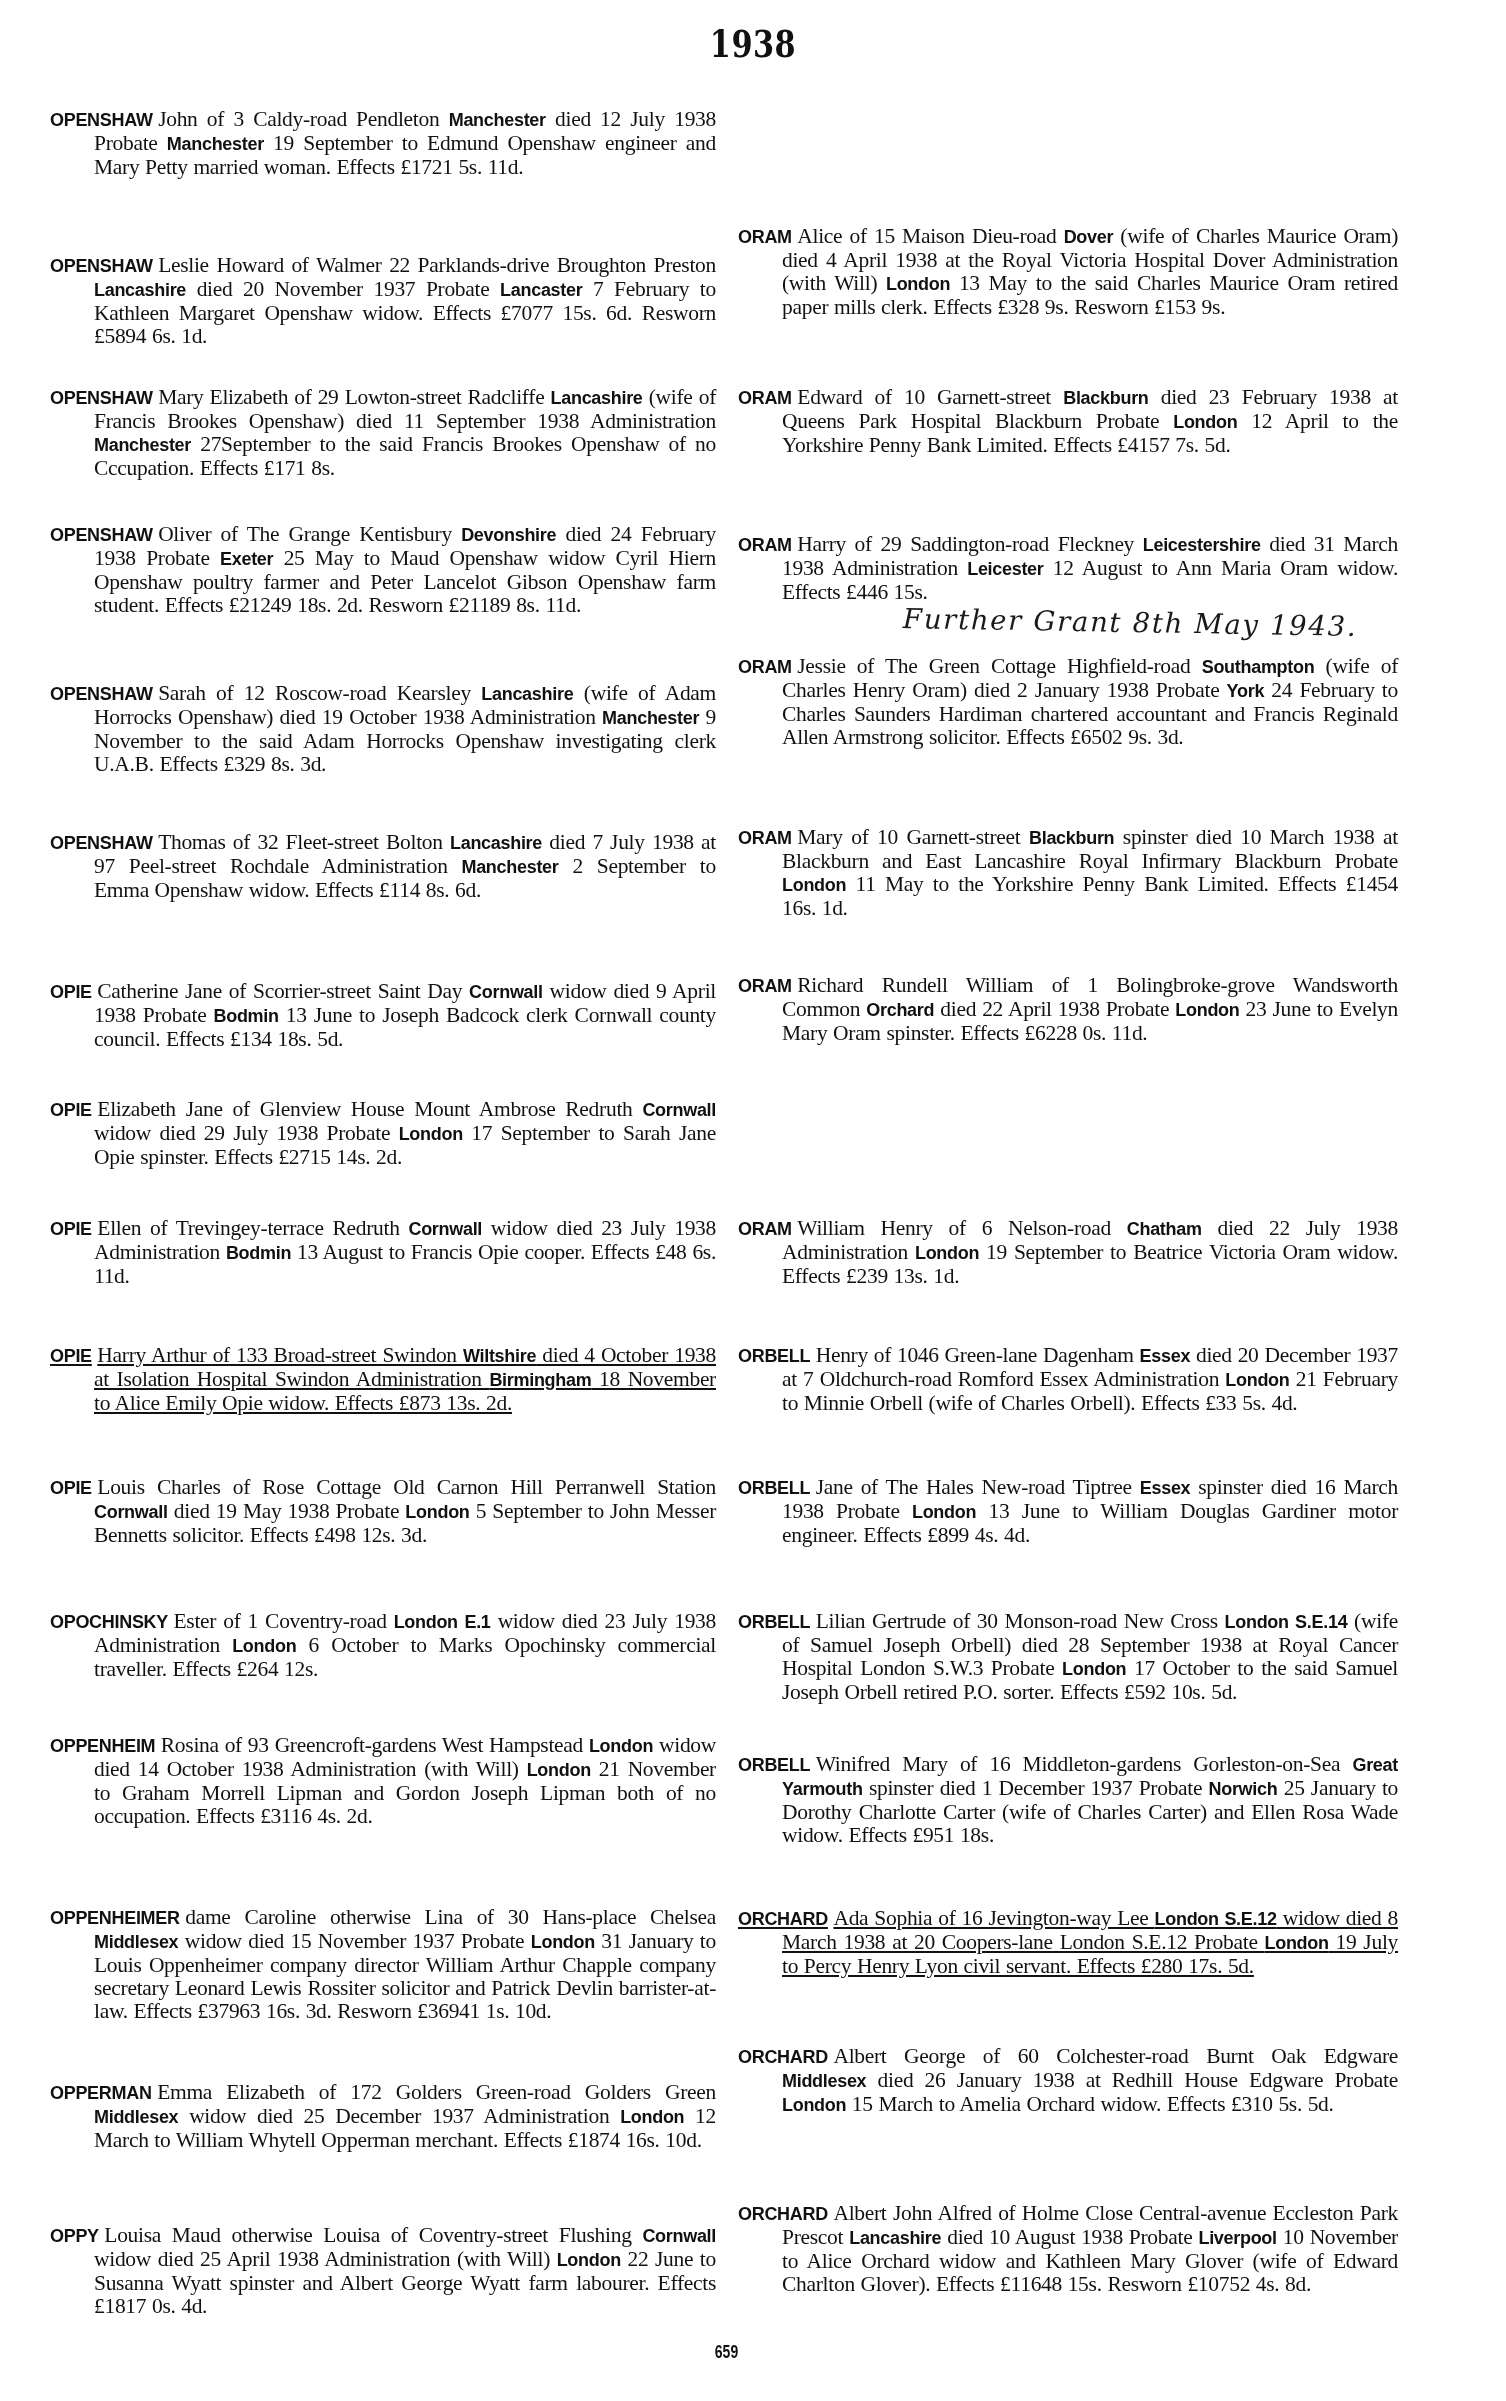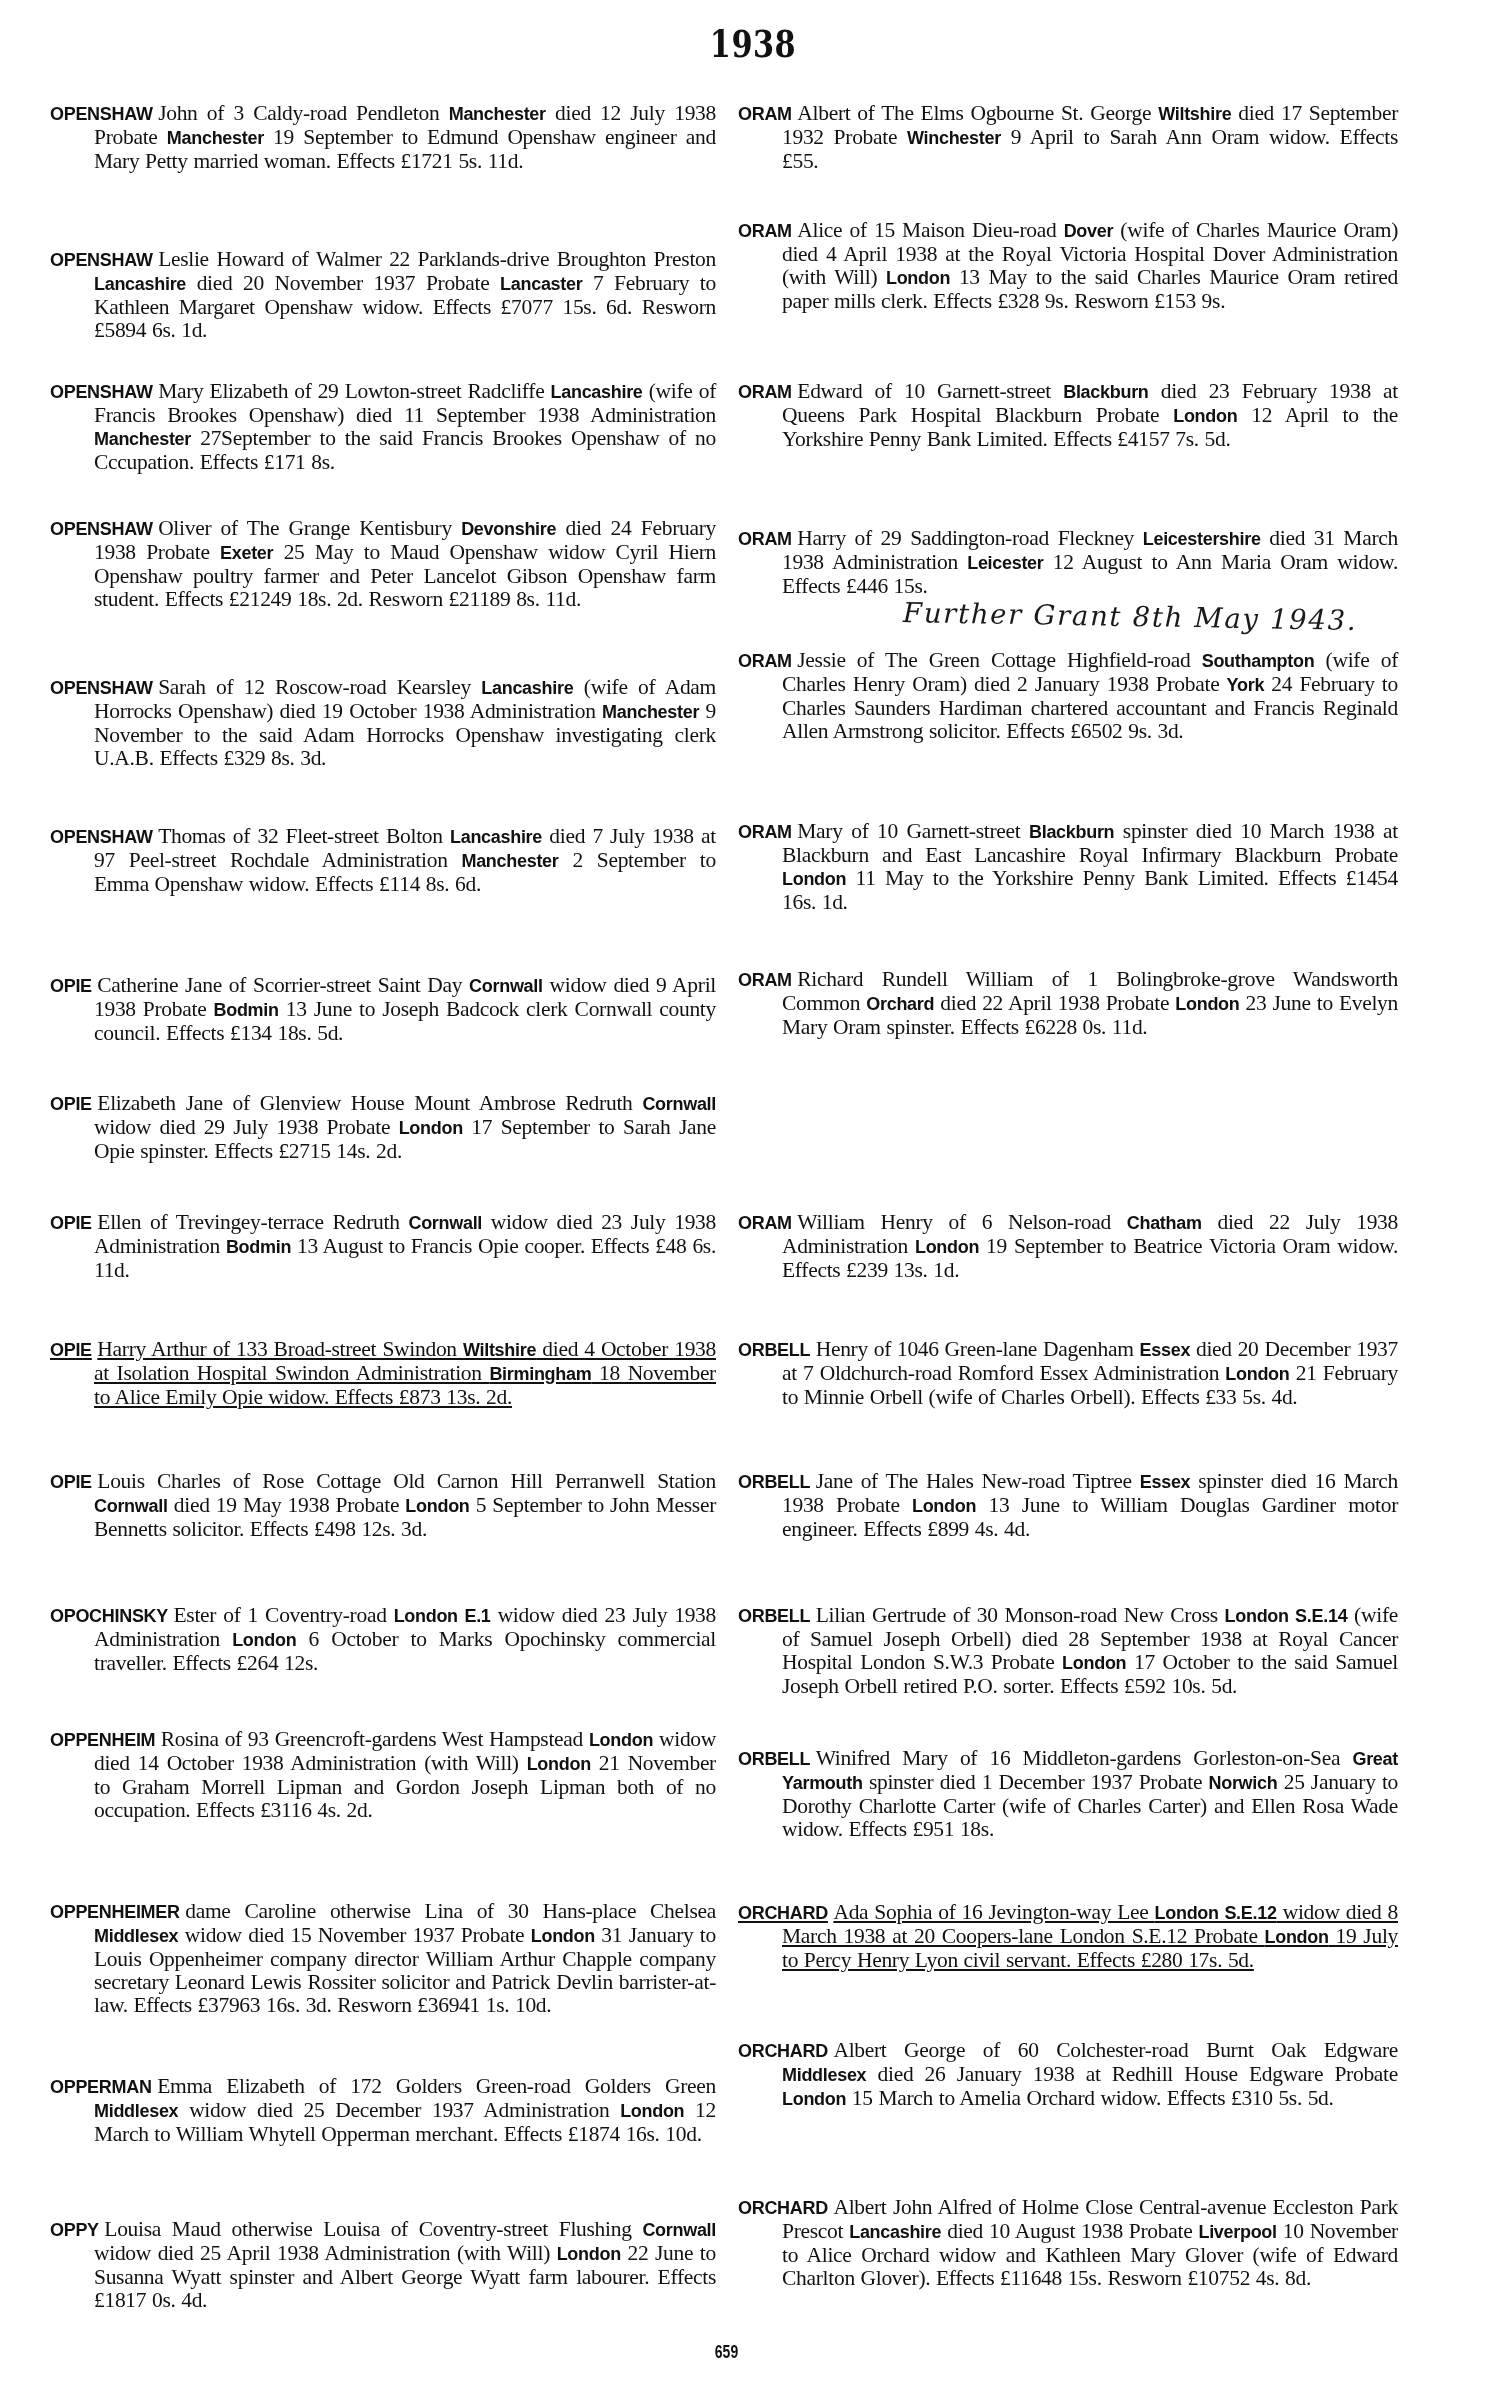--- a/index.html
+++ b/index.html
@@ -4,21 +4,21 @@
 <style>
   html, body { margin: 0; padding: 0; background: #ffffff; }
   body { width: 1506px; height: 2401px; position: relative; overflow: hidden;
          font-family: "Liberation Serif", "DejaVu Serif", serif; color: #111111; }
   .page-year { position: absolute; top: 22px; left: 0; width: 1506px; text-align: center;
                font-family: "DejaVu Serif", serif; font-weight: bold; font-size: 37px;
                letter-spacing: 0.6px; transform: scaleX(0.82); }
   .page-number { position: absolute; top: 2341px; left: 710px; width: 33px; text-align: center;
                  font-family: "Liberation Sans", sans-serif; font-weight: bold; font-size: 18.7px;
                  transform: scaleX(0.75); }
-  .column { position: absolute; top: 0; height: 1969px; }
+  .column { position: absolute; top: 6px; height: 1969px; }
   .col-left { left: 50px; width: 666px; }
   .col-right { left: 738px; width: 660px; }
   .entry { position: absolute; left: 0; width: 100%;
            font-size: 21.5px; line-height: 23px; text-align: justify;
            padding-left: 44px; text-indent: -44px; box-sizing: border-box;
            letter-spacing: -0.3px; word-spacing: 0.6px; }
   .entry .surname, .entry .b { font-family: "Liberation Sans", "DejaVu Sans", sans-serif;
            font-weight: bold; font-size: 18px; letter-spacing: -0.3px; }
   .entry .surname { margin-right: 5.5px; }
   .annotation { position: absolute; font-family: "DejaVu Serif", serif; font-style: italic;
@@ -41,21 +41,20 @@
     <div class="entry" style="top: 1211px;"><span class="surname">OPIE</span><span>Ellen of Trevingey-terrace Redruth </span><span class="b">Cornwall</span><span> widow died 23 July 1938 Administration </span><span class="b">Bodmin</span><span> 13 August to Francis Opie cooper. Effects £48 6s. 11d.</span></div>
     <div class="entry" style="top: 1338px; text-decoration: underline;"><span class="surname">OPIE</span><span>Harry Arthur of 133 Broad-street Swindon </span><span class="b">Wiltshire</span><span> died 4 October 1938 at Isolation Hospital Swindon Administration </span><span class="b">Birmingham</span><span> 18 November to Alice Emily Opie widow. Effects £873 13s. 2d.</span></div>
     <div class="entry" style="top: 1470px;"><span class="surname">OPIE</span><span>Louis Charles of Rose Cottage Old Carnon Hill Perranwell Station </span><span class="b">Cornwall</span><span> died 19 May 1938 Probate </span><span class="b">London</span><span> 5 September to John Messer Bennetts solicitor. Effects £498 12s. 3d.</span></div>
     <div class="entry" style="top: 1604px;"><span class="surname">OPOCHINSKY</span><span>Ester of 1 Coventry-road </span><span class="b">London E.1</span><span> widow died 23 July 1938 Administration </span><span class="b">London</span><span> 6 October to Marks Opochinsky commercial traveller. Effects £264 12s.</span></div>
     <div class="entry" style="top: 1728px;"><span class="surname">OPPENHEIM</span><span>Rosina of 93 Greencroft-gardens West Hampstead </span><span class="b">London</span><span> widow died 14 October 1938 Administration (with Will) </span><span class="b">London</span><span> 21 November to Graham Morrell Lipman and Gordon Joseph Lipman both of no occupation. Effects £3116 4s. 2d.</span></div>
     <div class="entry" style="top: 1900px;"><span class="surname">OPPENHEIMER</span><span>dame Caroline otherwise Lina of 30 Hans-place Chelsea </span><span class="b">Middlesex</span><span> widow died 15 November 1937 Probate </span><span class="b">London</span><span> 31 January to Louis Oppenheimer company director William Arthur Chapple company secretary Leonard Lewis Rossiter solicitor and Patrick Devlin barrister-at-law. Effects £37963 16s. 3d. Resworn £36941 1s. 10d.</span></div>
     <div class="entry" style="top: 2075px;"><span class="surname">OPPERMAN</span><span>Emma Elizabeth of 172 Golders Green-road Golders Green </span><span class="b">Middlesex</span><span> widow died 25 December 1937 Administration </span><span class="b">London</span><span> 12 March to William Whytell Opperman merchant. Effects £1874 16s. 10d.</span></div>
     <div class="entry" style="top: 2218px;"><span class="surname">OPPY</span><span>Louisa Maud otherwise Louisa of Coventry-street Flushing </span><span class="b">Cornwall</span><span> widow died 25 April 1938 Administration (with Will) </span><span class="b">London</span><span> 22 June to Susanna Wyatt spinster and Albert George Wyatt farm labourer. Effects £1817 0s. 4d.</span></div>
   </div>
 <div class="column col-right" id="col-right">
-    <div class="entry" style="top: 102px;"><span class="surname">ORAM</span><span>Albert of The Elms Ogbourne St. George </span><span class="b">Wiltshire</span><span> died 17 September 1932 Probate </span><span class="b">Winchester</span><span> 9 April to Sarah Ann Oram widow. Effects £55.</span></div>
     <div class="entry" style="top: 219px;"><span class="surname">ORAM</span><span>Alice of 15 Maison Dieu-road </span><span class="b">Dover</span><span> (wife of Charles Maurice Oram) died 4 April 1938 at the Royal Victoria Hospital Dover Administration (with Will) </span><span class="b">London</span><span> 13 May to the said Charles Maurice Oram retired paper mills clerk. Effects £328 9s. Resworn £153 9s.</span></div>
     <div class="entry" style="top: 380px;"><span class="surname">ORAM</span><span>Edward of 10 Garnett-street </span><span class="b">Blackburn</span><span> died 23 February 1938 at Queens Park Hospital Blackburn Probate </span><span class="b">London</span><span> 12 April to the Yorkshire Penny Bank Limited. Effects £4157 7s. 5d.</span></div>
     <div class="entry" style="top: 527px;"><span class="surname">ORAM</span><span>Harry of 29 Saddington-road Fleckney </span><span class="b">Leicestershire</span><span> died 31 March 1938 Administration </span><span class="b">Leicester</span><span> 12 August to Ann Maria Oram widow. Effects £446 15s.</span></div>
     <div class="annotation" style="top: 600px; left: 165px;">Further Grant 8th May 1943.</div>
     <div class="entry" style="top: 649px;"><span class="surname">ORAM</span><span>Jessie of The Green Cottage Highfield-road </span><span class="b">Southampton</span><span> (wife of Charles Henry Oram) died 2 January 1938 Probate </span><span class="b">York</span><span> 24 February to Charles Saunders Hardiman chartered accountant and Francis Reginald Allen Armstrong solicitor. Effects £6502 9s. 3d.</span></div>
     <div class="entry" style="top: 820px;"><span class="surname">ORAM</span><span>Mary of 10 Garnett-street </span><span class="b">Blackburn</span><span> spinster died 10 March 1938 at Blackburn and East Lancashire Royal Infirmary Blackburn Probate </span><span class="b">London</span><span> 11 May to the Yorkshire Penny Bank Limited. Effects £1454 16s. 1d.</span></div>
     <div class="entry" style="top: 968px;"><span class="surname">ORAM</span><span>Richard Rundell William of 1 Bolingbroke-grove Wandsworth Common </span><span class="b">Orchard</span><span> died 22 April 1938 Probate </span><span class="b">London</span><span> 23 June to Evelyn Mary Oram spinster. Effects £6228 0s. 11d.</span></div>
     <div class="entry" style="top: 1211px;"><span class="surname">ORAM</span><span>William Henry of 6 Nelson-road </span><span class="b">Chatham</span><span> died 22 July 1938 Administration </span><span class="b">London</span><span> 19 September to Beatrice Victoria Oram widow. Effects £239 13s. 1d.</span></div>
     <div class="entry" style="top: 1338px;"><span class="surname">ORBELL</span><span>Henry of 1046 Green-lane Dagenham </span><span class="b">Essex</span><span> died 20 December 1937 at 7 Oldchurch-road Romford Essex Administration </span><span class="b">London</span><span> 21 February to Minnie Orbell (wife of Charles Orbell). Effects £33 5s. 4d.</span></div>
     <div class="entry" style="top: 1470px;"><span class="surname">ORBELL</span><span>Jane of The Hales New-road Tiptree </span><span class="b">Essex</span><span> spinster died 16 March 1938 Probate </span><span class="b">London</span><span> 13 June to William Douglas Gardiner motor engineer. Effects £899 4s. 4d.</span></div>

